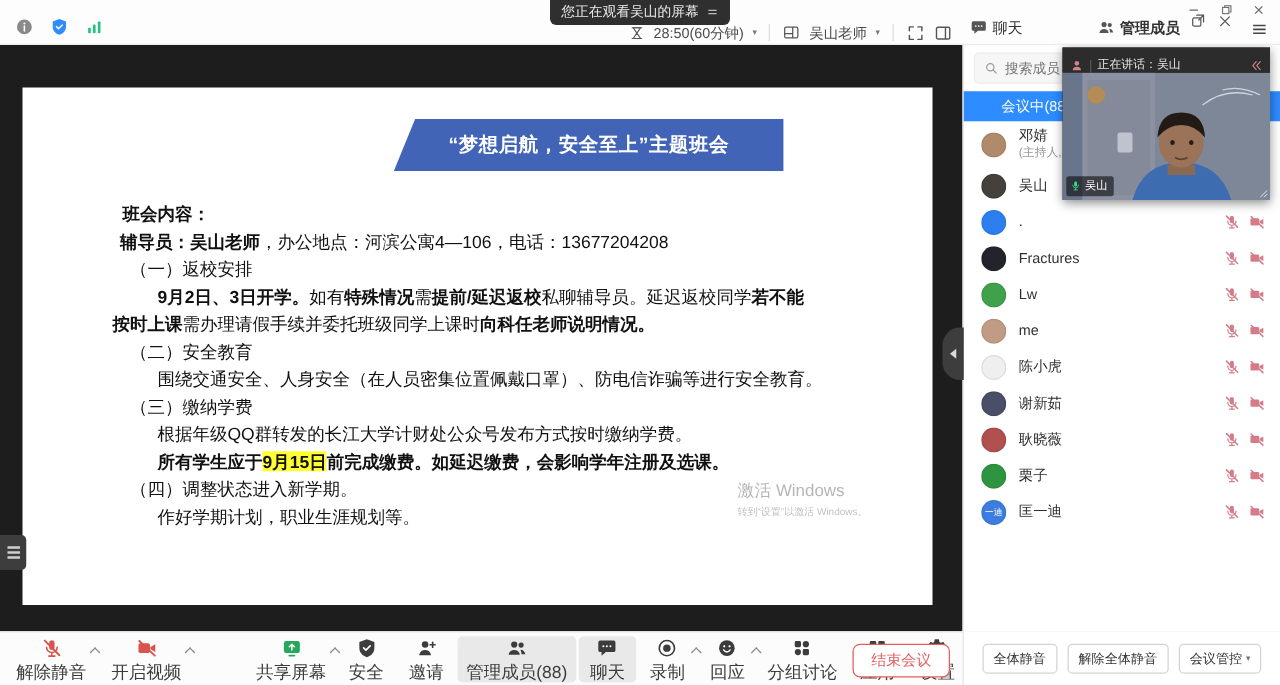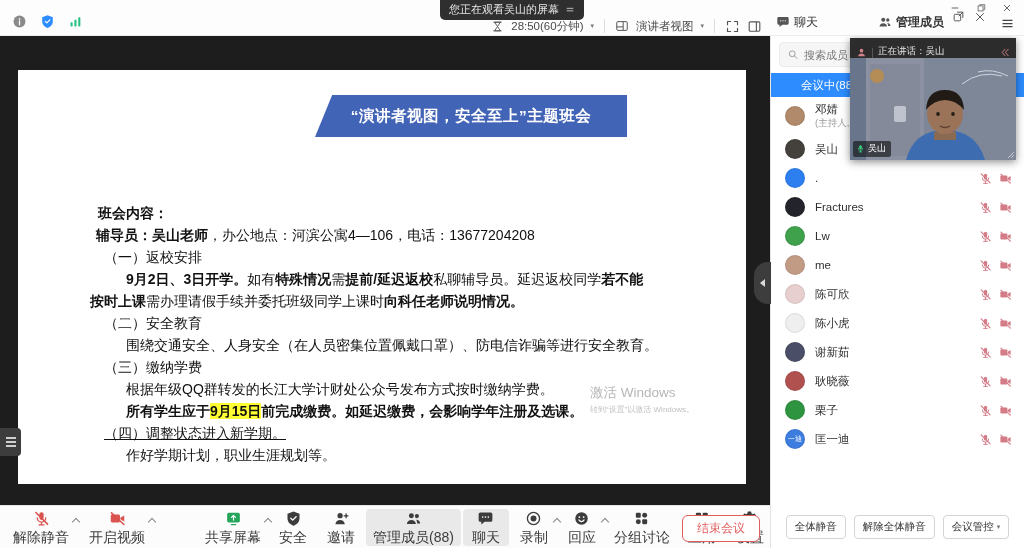--- a/index.html
+++ b/index.html
@@ -183,21 +183,21 @@
       </span>
       <span class="tb-txt">28:50(60分钟)</span>
       <span class="caret">▾</span>
       <span class="vdiv"></span>
       <span class="tb-ic" style="width:14px;height:14px;color:#555">
         <svg viewBox="0 0 24 24">
             <rect x="3" y="4.5" width="18" height="15" rx="2" fill="none" stroke="currentColor" stroke-width="1.7"></rect>
             <path d="M3 13.5h11M14 4.5v15" stroke="currentColor" stroke-width="1.7"></path>
           </svg>
       </span>
-      <span class="tb-txt">演讲者视图</span>
+      <span class="tb-txt">吴山老师</span>
       <span class="caret">▾</span>
       <span class="vdiv"></span>
       <span class="tb-ic" style="color:#555">
         <svg viewBox="0 0 24 24">
             <path d="M4 9V4h5M15 4h5v5M20 15v5h-5M9 20H4v-5" fill="none" stroke="currentColor" stroke-width="1.9" stroke-linecap="round" stroke-linejoin="round"></path>
           </svg>
       </span>
       <span class="tb-ic" style="color:#555">
         <svg viewBox="0 0 24 24">
             <rect x="3.5" y="4.5" width="17" height="15" rx="2" fill="none" stroke="currentColor" stroke-width="1.8"></rect>
@@ -268,35 +268,35 @@
             <path d="M5 5l14 14M19 5L5 19" stroke="#666" stroke-width="2.4"></path>
           </svg>
         </span>
     </div>
   </div>
 
   <div class="main">
 
     <div class="slide">
       <div class="banner banner-right">
-        <span class="banner-title">“演讲者视图，安全至上”主题班会</span>
+        <span class="banner-title">“梦想启航，安全至上”主题班会</span>
       </div>
 
       <div class="slide-body">
-          <div class="sline" style="padding-left: 8px; margin-top: 42px;"><span class="b">班会内容：</span></div>
+          <div class="sline" style="padding-left: 8px;"><span class="b">班会内容：</span></div>
           <div class="sline" style="padding-left: 6px;"><span class="b">辅导员：吴山老师</span><span>，办公地点：河滨公寓4—106，电话：13677204208</span></div>
           <div class="sline" style="padding-left: 14px;"><span>（一）返校安排</span></div>
           <div class="sline" style="padding-left: 36px;"><span class="b">9月2日、3日开学。</span><span>如有</span><span class="b">特殊情况</span><span>需</span><span class="b">提前/延迟返校</span><span>私聊辅导员。延迟返校同学</span><span class="b">若不能</span></div>
           <div class="sline" style="padding-left: 0px;"><span class="b">按时上课</span><span>需办理请假手续并委托班级同学上课时</span><span class="b">向科任老师说明情况。</span></div>
           <div class="sline" style="padding-left: 14px;"><span>（二）安全教育</span></div>
           <div class="sline" style="padding-left: 36px;"><span>围绕交通安全、人身安全（在人员密集位置佩戴口罩）、防电信诈骗等进行安全教育。</span></div>
           <div class="sline" style="padding-left: 14px;"><span>（三）缴纳学费</span></div>
           <div class="sline" style="padding-left: 36px;"><span>根据年级QQ群转发的长江大学计财处公众号发布方式按时缴纳学费。</span></div>
           <div class="sline" style="padding-left: 36px;"><span class="b">所有学生应于</span><span class="b hl">9月15日</span><span class="b">前完成缴费。如延迟缴费，会影响学年注册及选课。</span></div>
-          <div class="sline" style="padding-left: 14px; text-decoration: underline;"><span>（四）调整状态进入新学期。</span></div>
+          <div class="sline" style="padding-left: 14px;"><span>（四）调整状态进入新学期。</span></div>
           <div class="sline" style="padding-left: 36px;"><span>作好学期计划，职业生涯规划等。</span></div>
         </div>
     </div>
 
     <div class="watermark">
       <div class="w1">激活 Windows</div>
       <div class="w2">转到“设置”以激活 Windows。</div>
     </div>
 
     <div class="left-tab">
@@ -402,36 +402,20 @@
             <span class="rowic"><svg viewBox="0 0 24 24" fill="none">
                 <rect x="2.5" y="6.5" width="13" height="11" rx="2" fill="currentColor"></rect>
                 <path d="M16 10.8l5.5-3.2v8.8L16 13.2z" fill="currentColor"></path>
                 <path d="M3.5 4L21 20.5" stroke="currentColor" stroke-width="2.2" stroke-linecap="round"></path>
               </svg></span>
           </span>
         </div>
         <div class="mrow">
           <span class="avatar" style="background:#c29b85"></span>
           <span class="mname">me</span>
-          <span class="mics">
-            <span class="rowic"><svg viewBox="0 0 24 24" fill="none">
-                <path d="M12 3a3 3 0 0 1 3 3v5a3 3 0 0 1-6 0V6a3 3 0 0 1 3-3z" fill="currentColor"></path>
-                <path d="M6 11a6 6 0 0 0 12 0M12 17v3.5M8.5 21h7" stroke="currentColor" stroke-width="1.8" stroke-linecap="round"></path>
-                <path d="M4 3.5L20.5 20" stroke="currentColor" stroke-width="2.2" stroke-linecap="round"></path>
-              </svg></span>
-            <span class="rowic"><svg viewBox="0 0 24 24" fill="none">
-                <rect x="2.5" y="6.5" width="13" height="11" rx="2" fill="currentColor"></rect>
-                <path d="M16 10.8l5.5-3.2v8.8L16 13.2z" fill="currentColor"></path>
-                <path d="M3.5 4L21 20.5" stroke="currentColor" stroke-width="2.2" stroke-linecap="round"></path>
-              </svg></span>
-          </span>
-        </div>
-        <div class="mrow">
-          <span class="avatar" style="background:#e8cfcf"></span>
-          <span class="mname">陈可欣</span>
           <span class="mics">
             <span class="rowic"><svg viewBox="0 0 24 24" fill="none">
                 <path d="M12 3a3 3 0 0 1 3 3v5a3 3 0 0 1-6 0V6a3 3 0 0 1 3-3z" fill="currentColor"></path>
                 <path d="M6 11a6 6 0 0 0 12 0M12 17v3.5M8.5 21h7" stroke="currentColor" stroke-width="1.8" stroke-linecap="round"></path>
                 <path d="M4 3.5L20.5 20" stroke="currentColor" stroke-width="2.2" stroke-linecap="round"></path>
               </svg></span>
             <span class="rowic"><svg viewBox="0 0 24 24" fill="none">
                 <rect x="2.5" y="6.5" width="13" height="11" rx="2" fill="currentColor"></rect>
                 <path d="M16 10.8l5.5-3.2v8.8L16 13.2z" fill="currentColor"></path>
                 <path d="M3.5 4L21 20.5" stroke="currentColor" stroke-width="2.2" stroke-linecap="round"></path>

